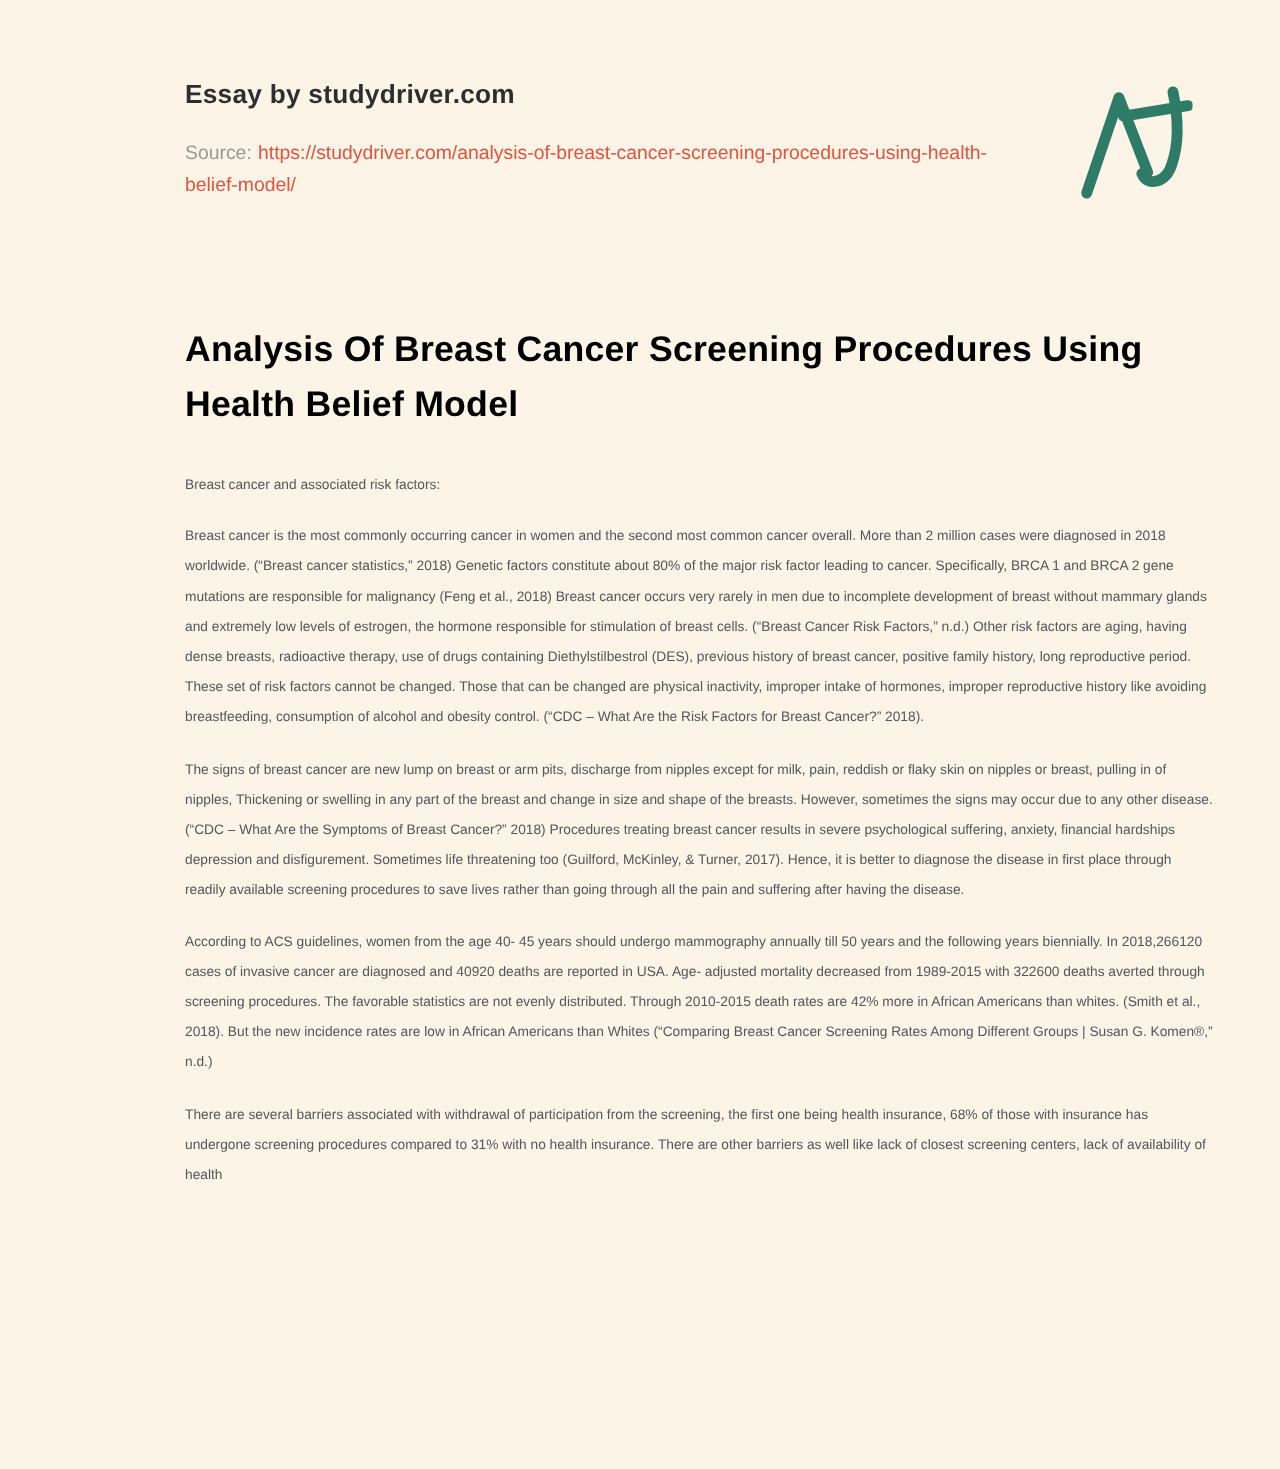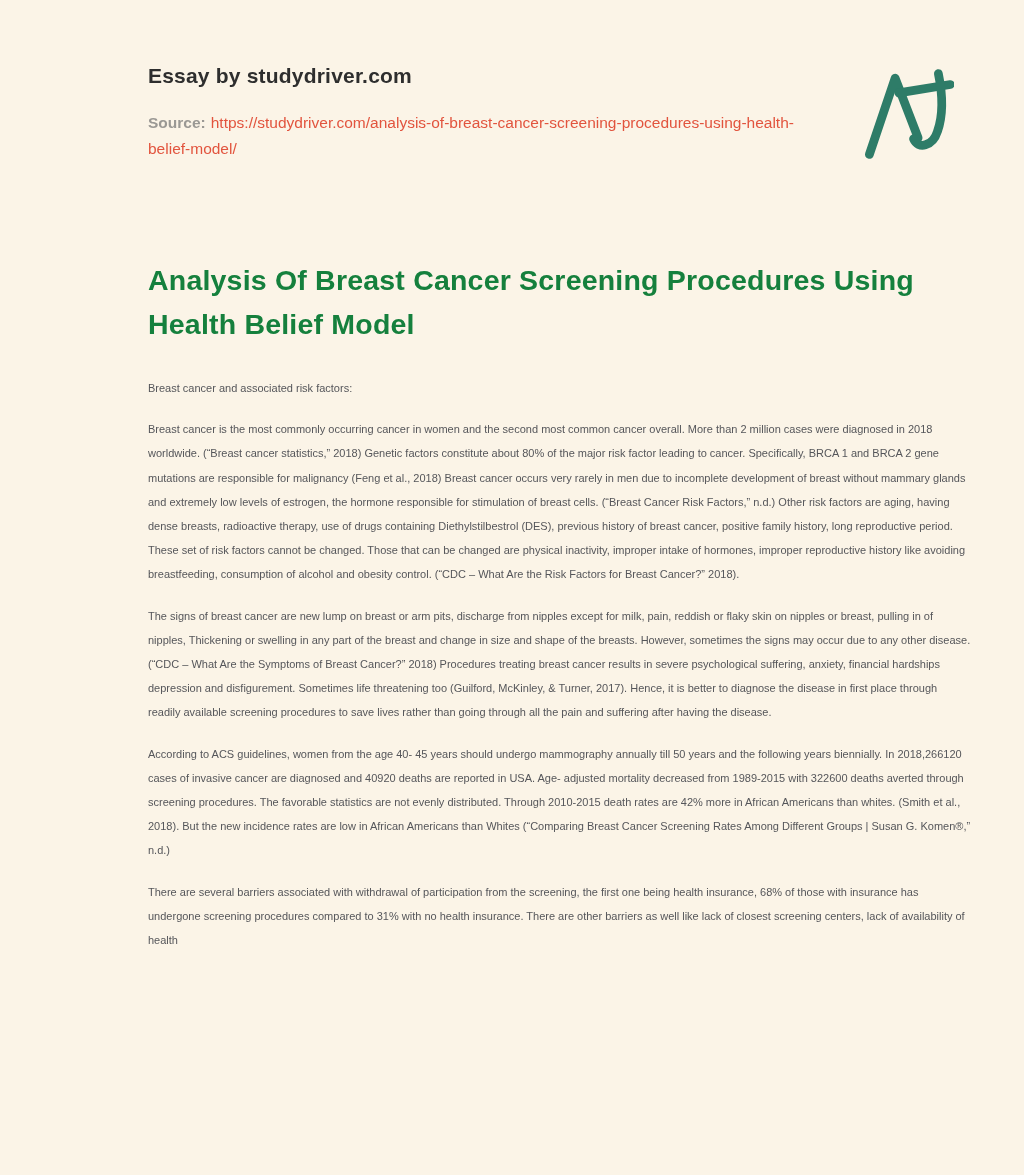--- a/index.html
+++ b/index.html
@@ -39,42 +39,41 @@
   .source {
     margin: 0;
     font-size: 15.5px;
     line-height: 26px;
     color: #9a9894;
     max-width: 650px;
   }
   .source-label {
     color: #9a9894;
     margin-right: 5px;
-    font-weight: bold;
   }
   .source-link {
     color: #e2543e;
     text-decoration: none;
     word-break: break-all;
     cursor: pointer;
   }
   .logo {
     width: 92px;
     height: 96px;
     margin-right: 18px;
     margin-top: 8px;
     flex: 0 0 auto;
   }
   .logo svg { width: 100%; height: 100%; }
   .title {
     margin: 96px 0 0 0;
     font-size: 28.5px;
     line-height: 44px;
     font-weight: 700;
-    color: #15803d;
+    color: #000000;
     letter-spacing: 0.2px;
     max-width: 840px;
   }
   .body-copy {
     margin-top: 30px;
     max-width: 834px;
   }
   .para {
     margin: 0 0 17px 0;
     font-size: 11px;

